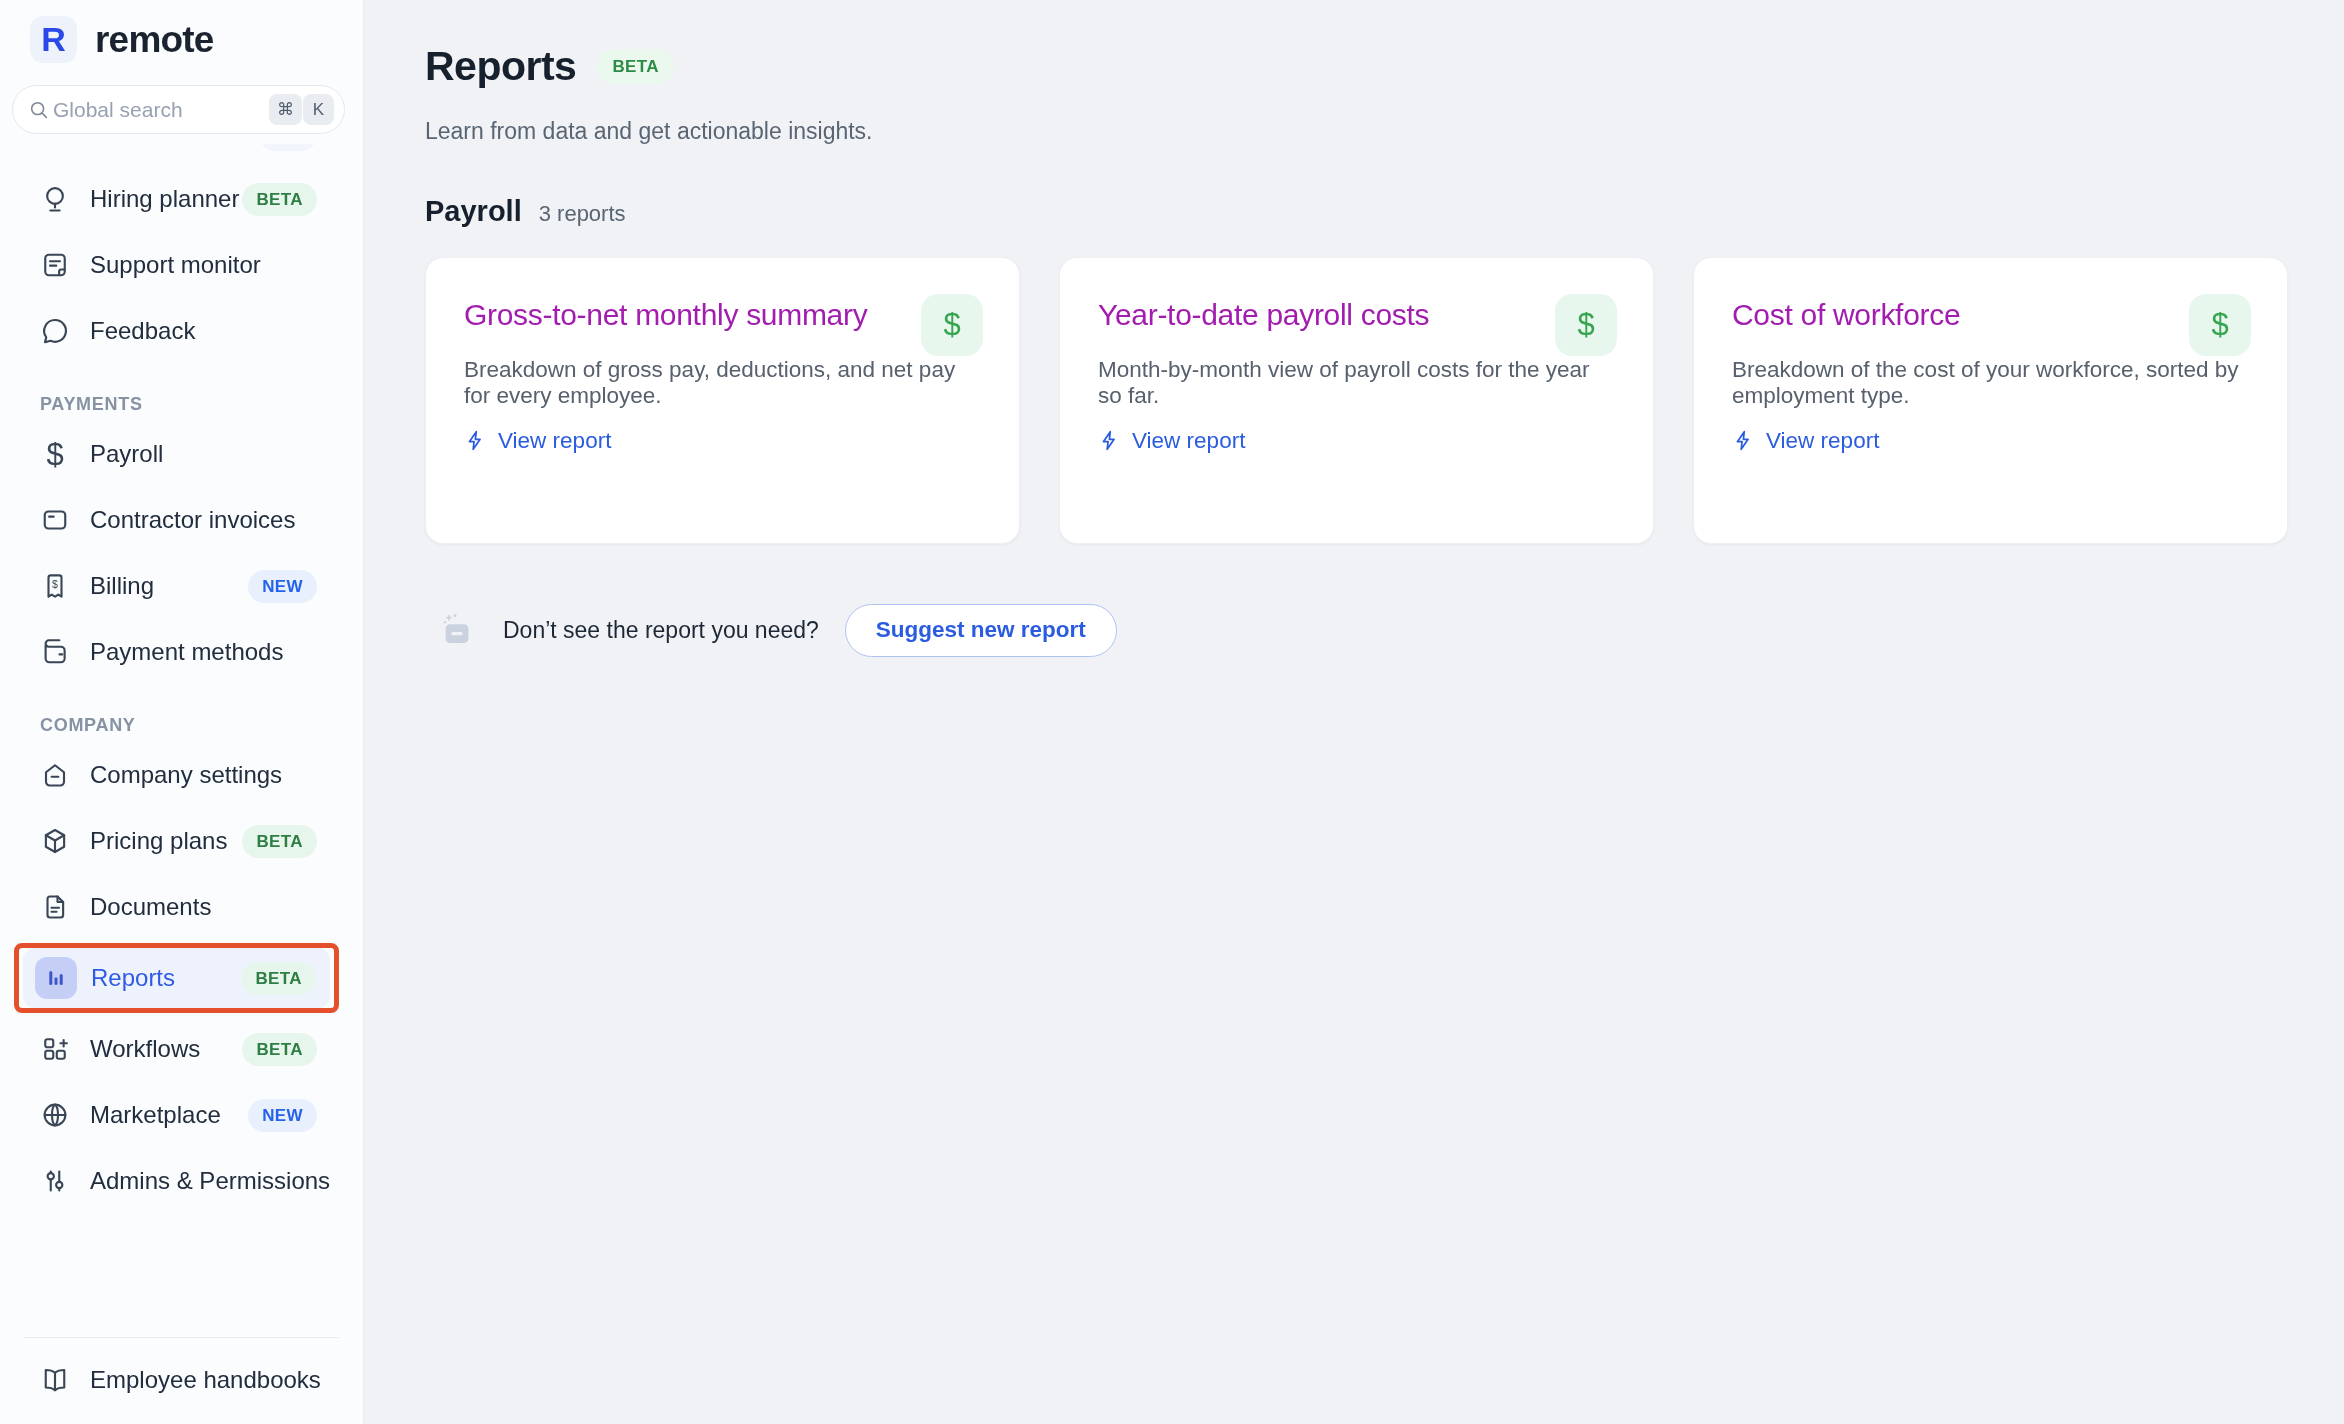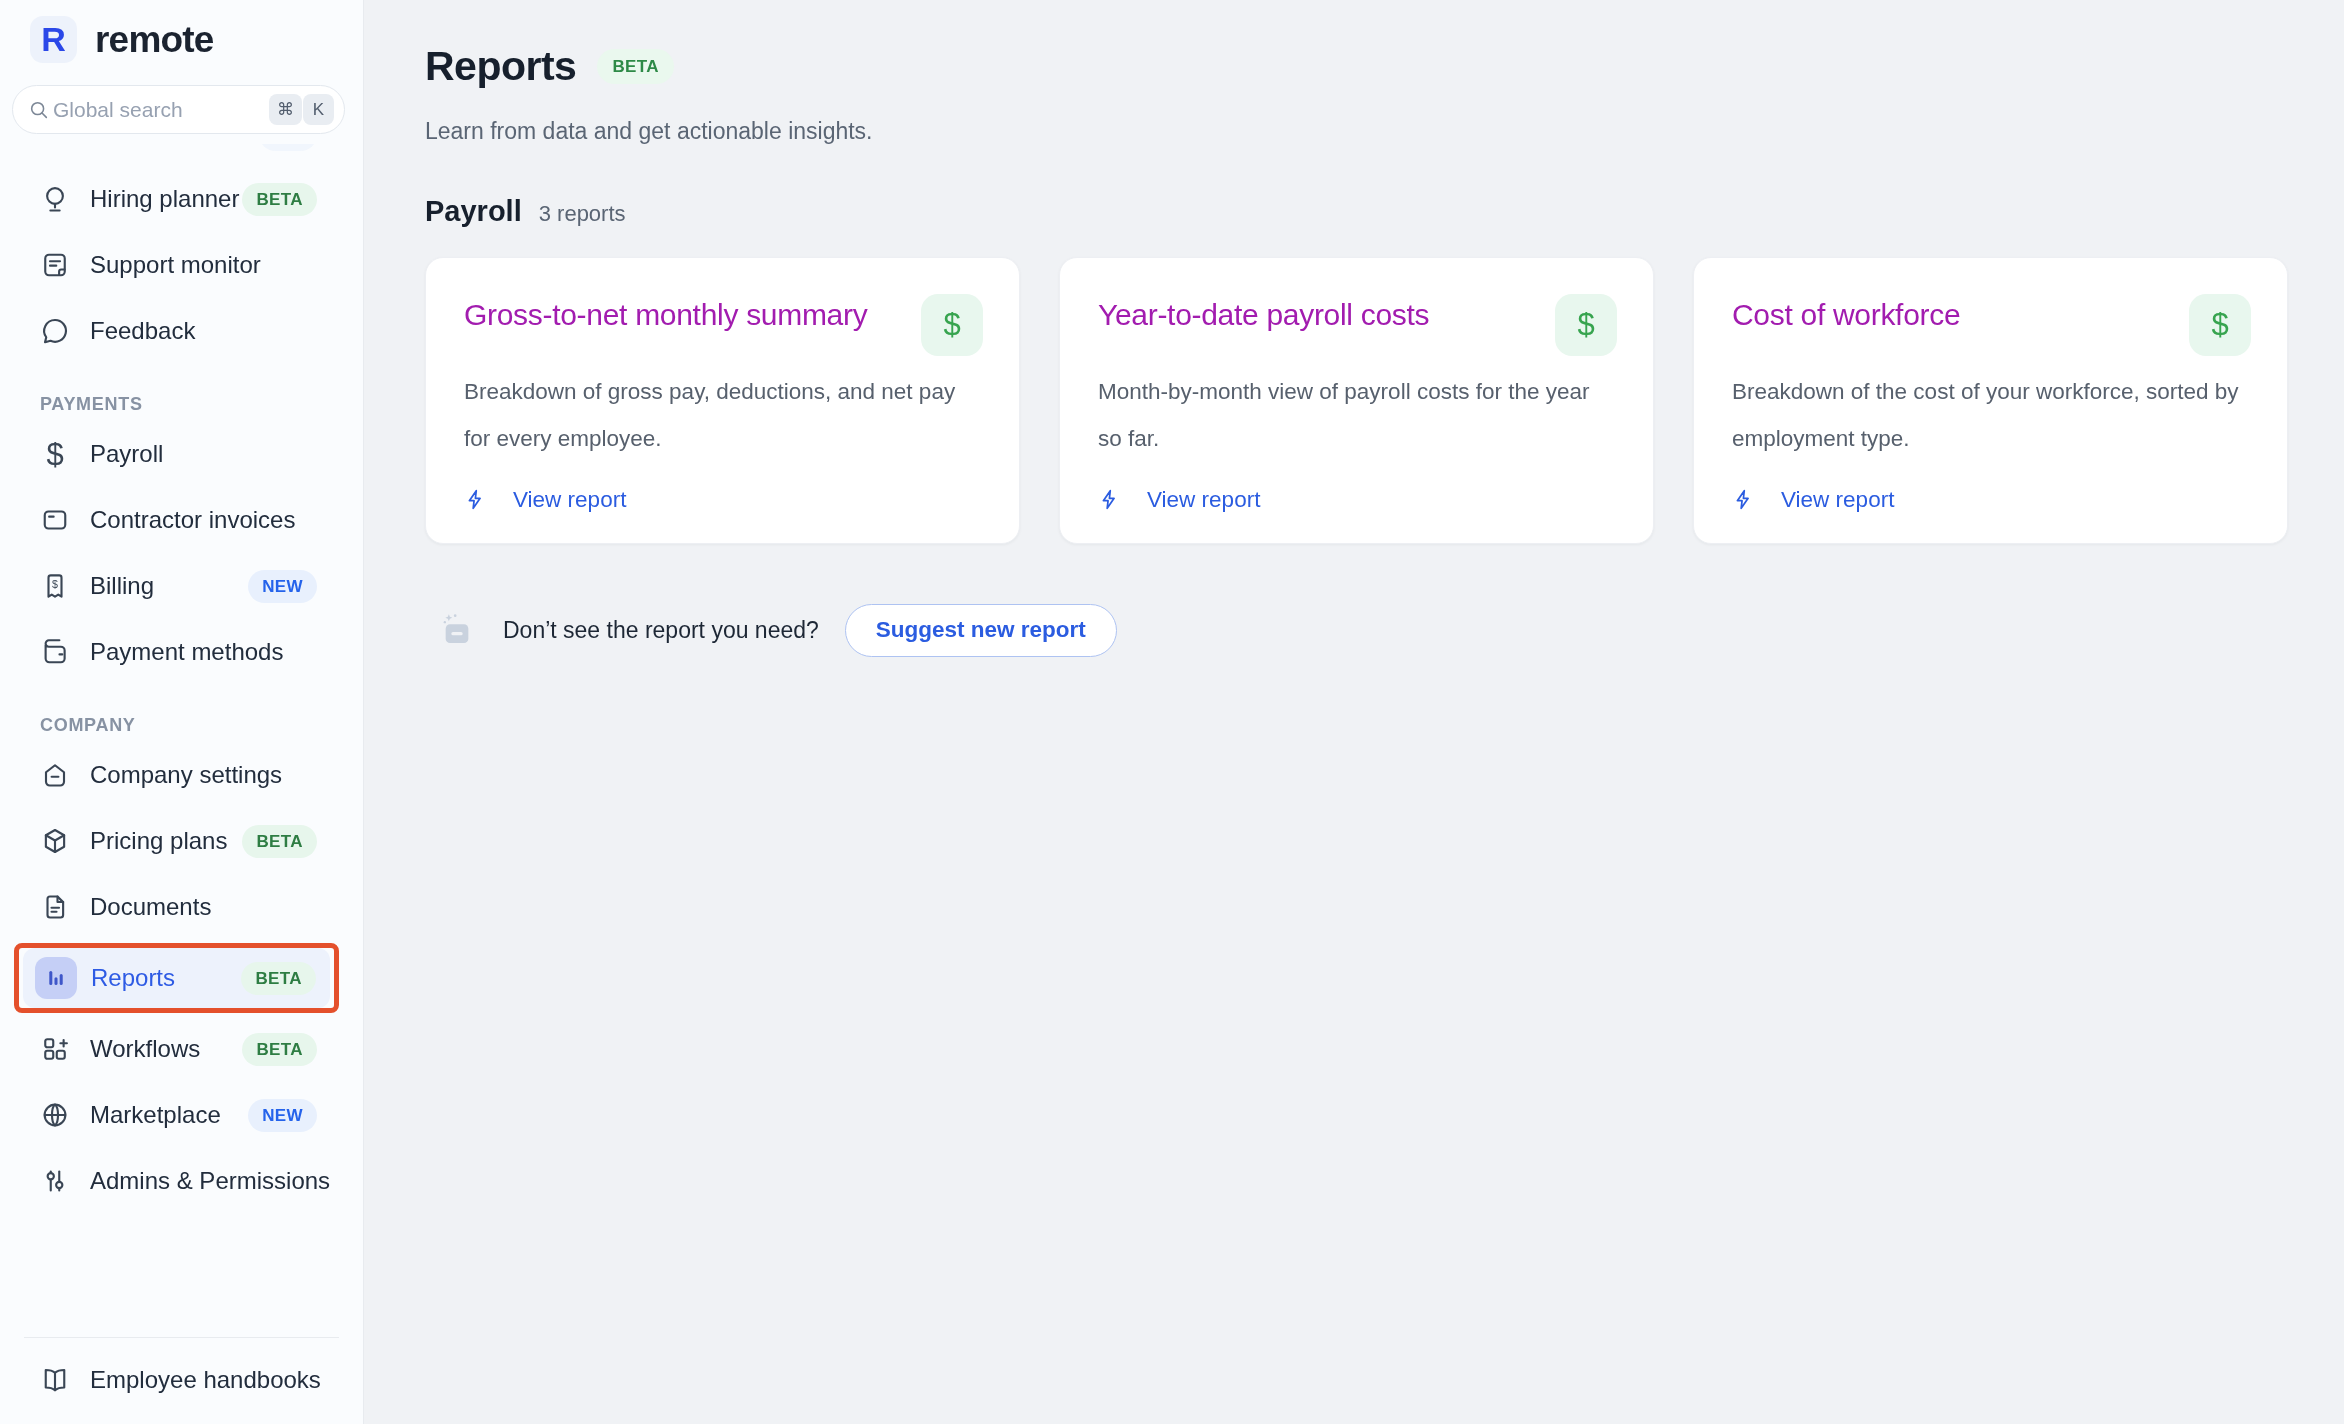--- a/index.html
+++ b/index.html
@@ -91,23 +91,23 @@
     box-shadow:0 1px 3px rgba(23,32,45,.05);
     padding:40px 40px 0 38px; cursor:default;
   }
   .card-title { font-size:30px; font-weight:400; color:#a21caf; letter-spacing:-0.3px; max-width:455px; }
   .card-icon {
     position:absolute; top:36px; right:36px; width:62px; height:62px;
     border-radius:17px; background:#e8f7ee; color:#37a44f;
     font-size:31px; font-weight:500;
     display:flex; align-items:center; justify-content:center;
   }
-  .card-desc { margin-top:36px; font-size:22.5px; line-height:47px; color:#57606d; max-width:522px; }
+  .card-desc { margin-top:25px; font-size:22.5px; line-height:26px; color:#57606d; max-width:522px; }
   .card-link {
-    margin-top:25px; display:inline-flex; align-items:center; gap:26px;
+    margin-top:19px; display:inline-flex; align-items:center; gap:11px;
     color:#2b5ce0; font-size:22.5px; font-weight:500; cursor:pointer;
   }
   .suggest-row { margin-top:60px; display:flex; align-items:center; }
   .suggest-icon { width:40px; height:40px; margin-left:12px; }
   .suggest-text { margin-left:26px; font-size:23px; font-weight:500; color:#1d2735;text-align:right; }
   .suggest-btn {
     margin-left:26px; height:53px; padding:0 30px; border-radius:27px;
     border:1.5px solid #aec3f2; background:#ffffff; color:#2b5ce0;
     font-family:"Liberation Sans", sans-serif; font-size:22.5px; font-weight:700;
     display:flex; align-items:center; cursor:pointer;

